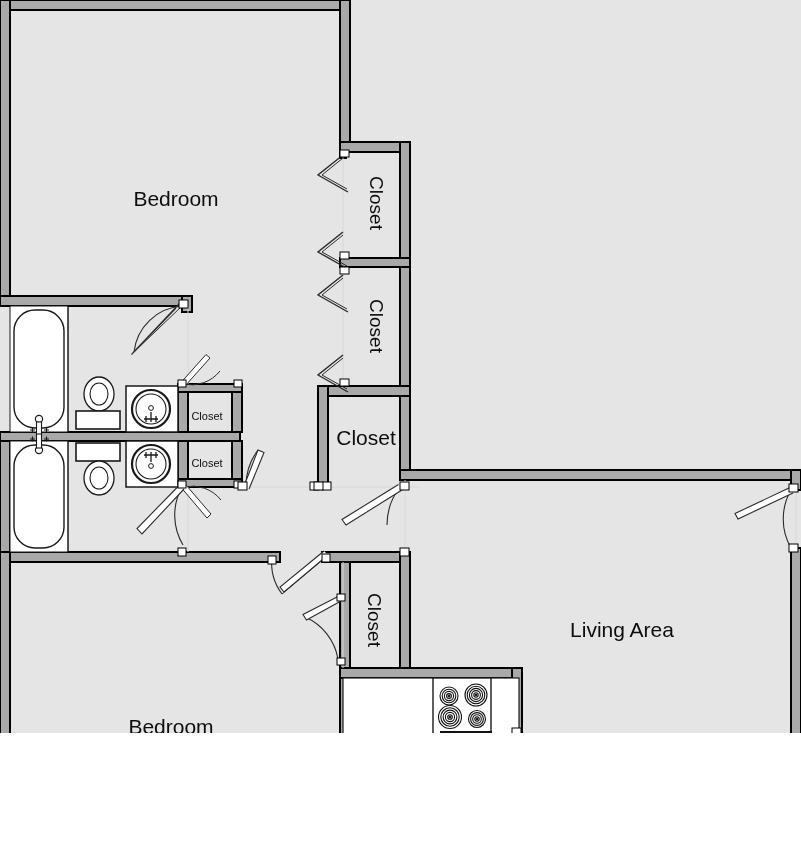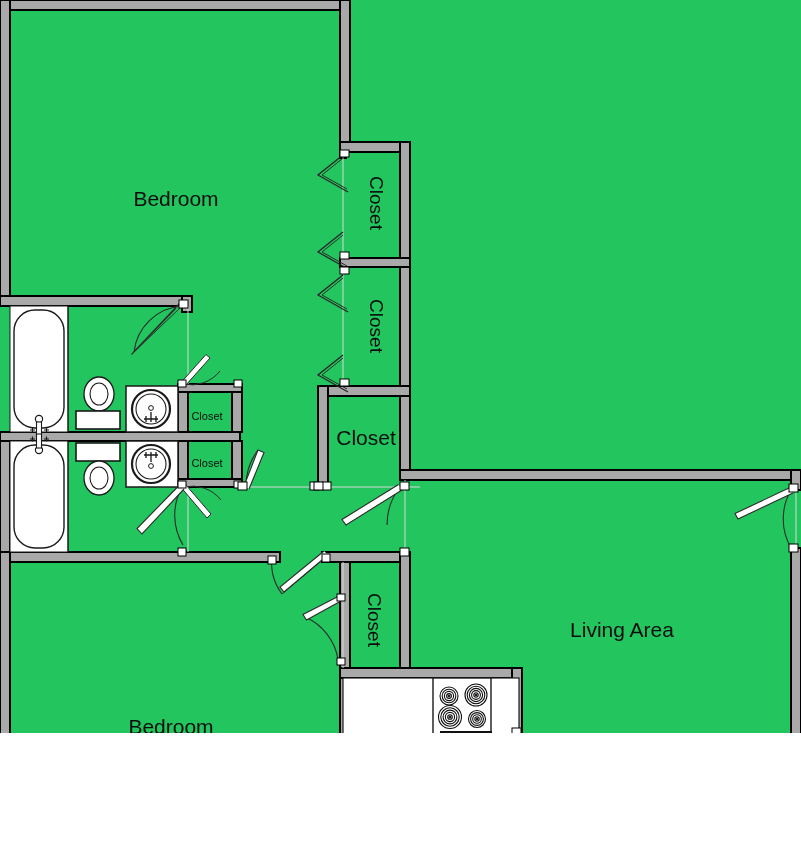--- a/index.html
+++ b/index.html
@@ -8,21 +8,21 @@
     padding: 0;
     background: #ffffff;
   }
   body {
     font-family: "Liberation Sans", sans-serif;
   }
   #plan-root {
     position: relative;
     width: 801px;
     height: 733px;
-    background: #22c55e;
+    background: #e5e5e5;
     overflow: hidden;
   }
   #plan-svg {
     display: block;
     width: 801px;
     height: 861px;
   }
   .room-label {
     font-family: "Liberation Sans", sans-serif;
     fill: #0d0d0d;

